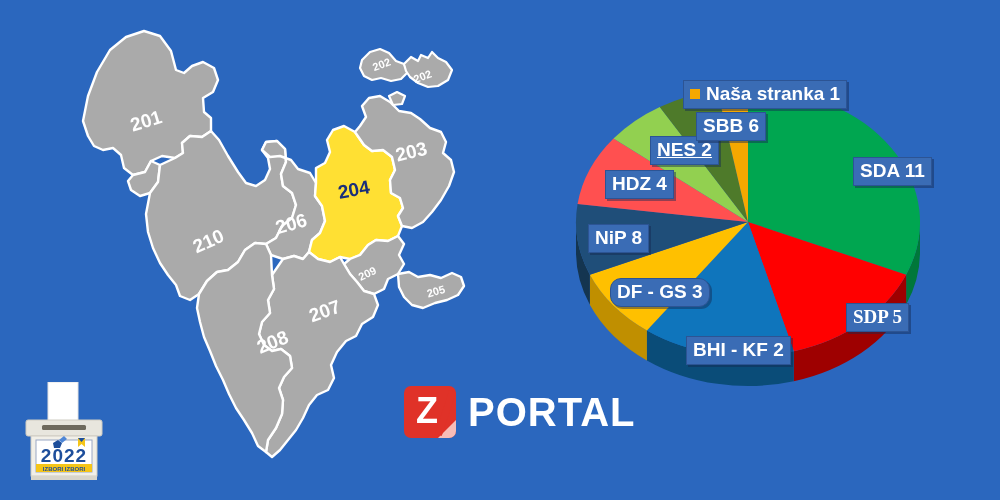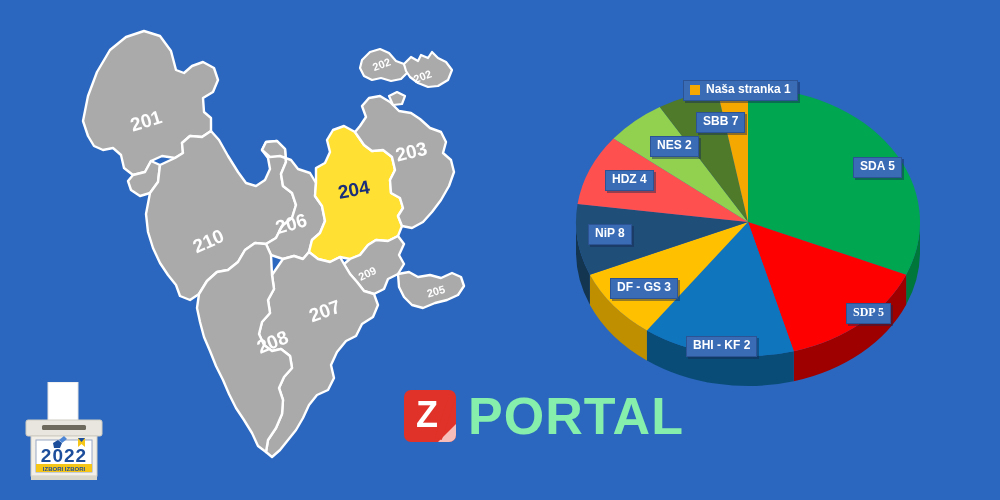--- a/index.html
+++ b/index.html
@@ -36,38 +36,38 @@
   }
   #brand-mark .fold{
     position:absolute;right:0;bottom:0;width:0;height:0;
     border-left:18px solid transparent;border-bottom:18px solid #F7BDB8;
   }
   #brand-mark .slash{
     position:absolute;right:7px;top:4px;width:7px;height:46px;
     background:#E03228;transform:rotate(18deg);
   }
   #brand-text{
-    color:#86efac;font-weight:bold;font-size:52px;letter-spacing:1px;
+    color:#ffffff;font-weight:bold;font-size:40px;letter-spacing:1px;
     font-family:"Liberation Sans", sans-serif;
   }
 
   
   #ballot{position:absolute;left:12px;top:382px;width:104px;height:106px;}
 
   
   #chart-panel{position:absolute;left:520px;top:0;width:480px;height:500px;}
   #pie-svg{position:absolute;left:0;top:0;}
 
   .pie-label{
     position:absolute;
     background:#3A6CB5;
     border:1px solid #2C5494;
     color:#FFFFFF;
     font-weight:bold;
-    font-size:12px;
+    font-size:19px;
     font-family:"Liberation Sans", sans-serif;
     padding:2px 6px 3px 6px;
     white-space:nowrap;
     box-shadow:2px 2px 0 rgba(20,40,80,.45);
     line-height:1.15;
   }
   .pie-label.legend{display:flex;align-items:center;gap:6px;}
   .pie-label .swatch{
     width:10px;height:10px;display:inline-block;flex:0 0 auto;
   }
@@ -231,28 +231,28 @@
           <path d="M228,222 L139.78132428618414,106.96786165734996 A172,134 0 0 1 197.28821409463447,90.15343512778364 Z" fill="#4E7A2A">
             <title>SBB 2</title>
           </path>
           <path d="M228,222 L197.28821409463447,90.15343512778364 A172,134 0 0 1 227.99999999999997,88 Z" fill="#F5A800">
             <title>Naša stranka 1</title>
           </path>
         </g>
     </svg>
 
     <div id="pie-labels">
-        <div class="pie-label" style="left: 333px; top: 157px;"><span>SDA 5</span></div>
+        <div class="pie-label" style="left: 333px; top: 157px;"><span>SDA 11</span></div>
         <div class="pie-label" style="left: 326px; top: 303px; font-family: Liberation Serif, serif;"><span>SDP 5</span></div>
         <div class="pie-label" style="left: 166px; top: 336px;"><span>BHI - KF 2</span></div>
-        <div class="pie-label" style="left: 90px; top: 278px;"><span>DF - GS 3</span></div>
+        <div class="pie-label" style="left: 90px; top: 278px; border-radius: 11px;"><span>DF - GS 3</span></div>
         <div class="pie-label" style="left: 68px; top: 224px;"><span>NiP 8</span></div>
         <div class="pie-label" style="left: 85px; top: 170px;"><span>HDZ 4</span></div>
-        <div class="pie-label" style="left: 130px; top: 136px;"><span>NES 2</span></div>
-        <div class="pie-label" style="left: 176px; top: 112px;"><span>SBB 7</span></div>
+        <div class="pie-label" style="left: 130px; top: 136px; text-decoration: underline;"><span>NES 2</span></div>
+        <div class="pie-label" style="left: 176px; top: 112px;"><span>SBB 6</span></div>
         <div class="pie-label legend" style="left: 163px; top: 80px;">
           <span class="swatch" style="background: rgb(245, 168, 0);"></span>
           <span>Naša stranka 1</span>
         </div>
       </div>
   </div>
 
 </div>
 
 </body></html>

